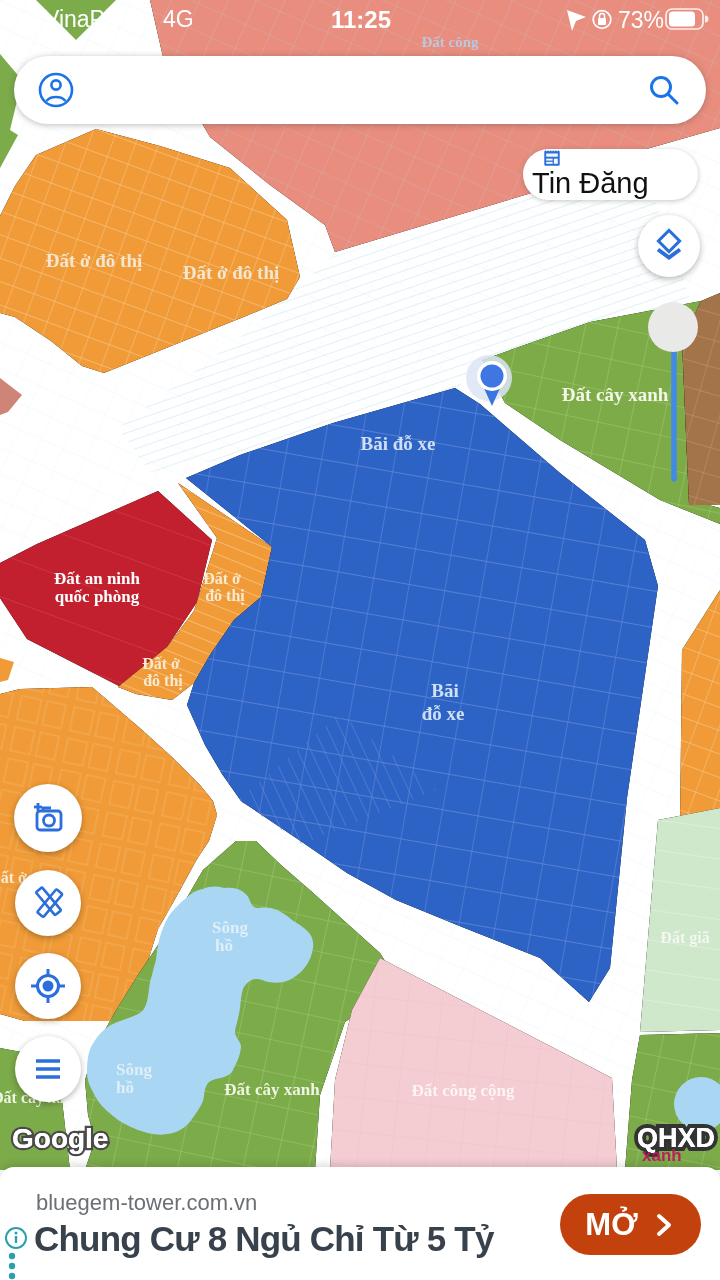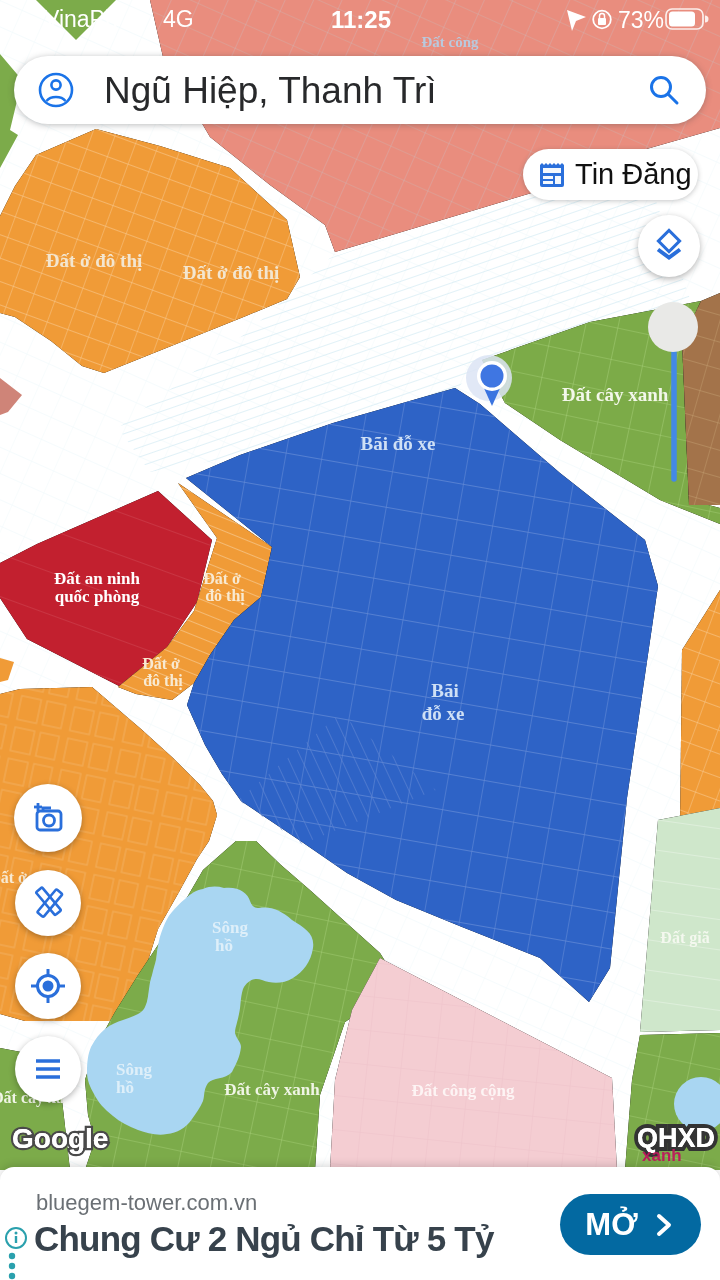--- a/index.html
+++ b/index.html
@@ -235,28 +235,27 @@
 </svg>
 
 <div class="ui" style="left:14px;top:56px;width:692px;height:68px;border-radius:34px;background:#fff;box-shadow:0 1px 6px rgba(60,64,67,.35);"></div>
 
 <svg class="ui" style="left:38px;top:72px;" width="36" height="36" viewBox="0 0 36 36">
 <circle cx="18" cy="18" r="16" fill="none" stroke="#1a73e8" stroke-width="2.6"></circle>
 <circle cx="18" cy="13" r="4.6" fill="none" stroke="#1a73e8" stroke-width="2.6"></circle>
 <path d="M8.5,29 a11,8 0 0 1 19,0" fill="none" stroke="#1a73e8" stroke-width="2.6"></path>
 </svg>
 
-<div class="ui" style="left:104px;top:70px;font-size:37px;color:#28292b;">Ngũ Hiệp, Thanh Trì</div>
 
 <svg class="ui" style="left:646px;top:72px;" width="36" height="36" viewBox="0 0 36 36">
 <circle cx="15" cy="15" r="9.5" fill="none" stroke="#1a73e8" stroke-width="3"></circle>
 <line x1="22" y1="22" x2="31" y2="31" stroke="#1a73e8" stroke-width="3" stroke-linecap="round"></line>
 </svg>
 
-<div class="ui" style="left:523px;top:149px;width:175px;height:51px;border-radius:26px;background:#fff;box-shadow:0 1px 5px rgba(60,64,67,.3);display:flex;align-items:center;">
+<div class="ui" style="left:523px;top:149px;width:175px;height:51px;border-radius:26px;background:#fff;box-shadow:0 1px 5px rgba(60,64,67,.3);display:flex;align-items:flex-start;flex-direction:column;">
 
 <svg style="margin-left:15px;" width="28" height="28" viewBox="0 0 28 28">
 <path d="M2,4 l2,-2 2,2 2,-2 2,2 2,-2 2,2 2,-2 2,2 2,-2 2,2 2,-2 2,2 v20 a2,2 0 0 1 -2,2 h-20 a2,2 0 0 1 -2,-2 Z" fill="#2a6fdb"></path>
 <rect x="5" y="7" width="18" height="5" fill="#fff" opacity=".95"></rect>
 <rect x="5" y="15" width="10" height="3" fill="#fff" opacity=".95"></rect>
 <rect x="5" y="20" width="10" height="3" fill="#fff" opacity=".95"></rect>
 <rect x="17" y="15" width="6" height="8" fill="#fff" opacity=".95"></rect>
 </svg>
 <span style="margin-left:9px;font-size:29px;color:#111;">Tin Đăng</span>
 </div>
@@ -308,33 +307,33 @@
 <div class="ui" style="left:12px;top:1123px;font-size:28px;font-weight:bold;color:#fff;">Google</div>
 
 <div class="ui" style="left:637px;top:1123px;font-size:27px;font-weight:bold;color:#fff;-webkit-text-stroke:8px #333;paint-order:stroke;">QHXD</div>
 <div class="ui" style="left:637px;top:1123px;font-size:27px;font-weight:bold;color:#fff;">QHXD</div>
 <div class="ui" style="left:642px;top:1146px;font-size:17px;font-weight:bold;color:#be185d;opacity:.95;">xanh</div>
 
 <div class="ui" style="left:0;top:1167px;width:720px;height:113px;background:#fff;border-radius:14px 14px 0 0;box-shadow:0 -2px 8px rgba(0,0,0,.15);"></div>
 
 <div class="ui" style="left:36px;top:1190px;font-size:22px;color:#6b7075;text-align:right;">bluegem-tower.com.vn</div>
 
-<div class="ui" style="left:34px;top:1219px;font-size:35px;font-weight:bold;color:#37424c;letter-spacing:-0.8px;">Chung Cư 2 Ngủ Chỉ Từ 5 Tỷ</div>
+<div class="ui" style="left:34px;top:1219px;font-size:35px;font-weight:bold;color:#37424c;letter-spacing:-0.8px;">Chung Cư 8 Ngủ Chỉ Từ 5 Tỷ</div>
 
 <svg class="ui" style="left:4px;top:1226px;" width="24" height="24" viewBox="0 0 24 24">
 <circle cx="12" cy="12" r="10" fill="none" stroke="#2aa0ad" stroke-width="2"></circle>
 <rect x="10.8" y="10" width="2.4" height="7" fill="#2aa0ad"></rect>
 <circle cx="12" cy="7" r="1.5" fill="#2aa0ad"></circle>
 </svg>
 
 <svg class="ui" style="left:4px;top:1252px;" width="16" height="28" viewBox="0 0 16 28">
 <circle cx="8" cy="4" r="3.2" fill="#2aa0ad"></circle>
 <circle cx="8" cy="14" r="3.2" fill="#2aa0ad"></circle>
 <circle cx="8" cy="24" r="3.2" fill="#2aa0ad"></circle>
 </svg>
 
-<div class="ui" style="left:560px;top:1194px;width:141px;height:61px;border-radius:31px;background:#0369a1;display:flex;align-items:center;justify-content:center;">
+<div class="ui" style="left:560px;top:1194px;width:141px;height:61px;border-radius:31px;background:#c2410c;display:flex;align-items:center;justify-content:center;">
 <span style="color:#fff;font-size:31px;font-weight:bold;">MỞ</span>
 <svg style="margin-left:14px;" width="24" height="24" viewBox="0 0 24 24">
 <path d="M7,3 L17,12 L7,21" fill="none" stroke="#fff" stroke-width="4" stroke-linecap="round" stroke-linejoin="round"></path>
 </svg>
 </div>
 
 </div>
 </body></html>

